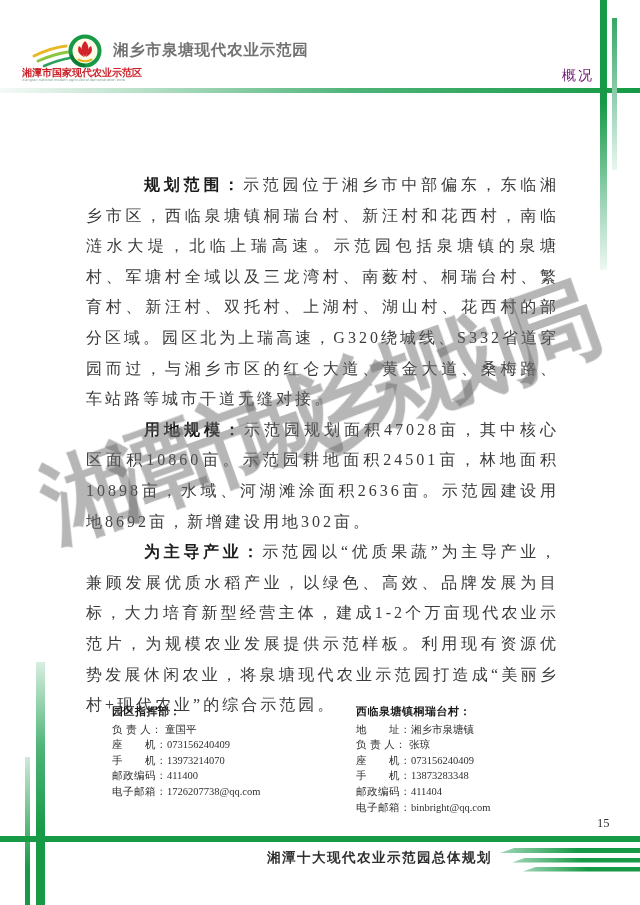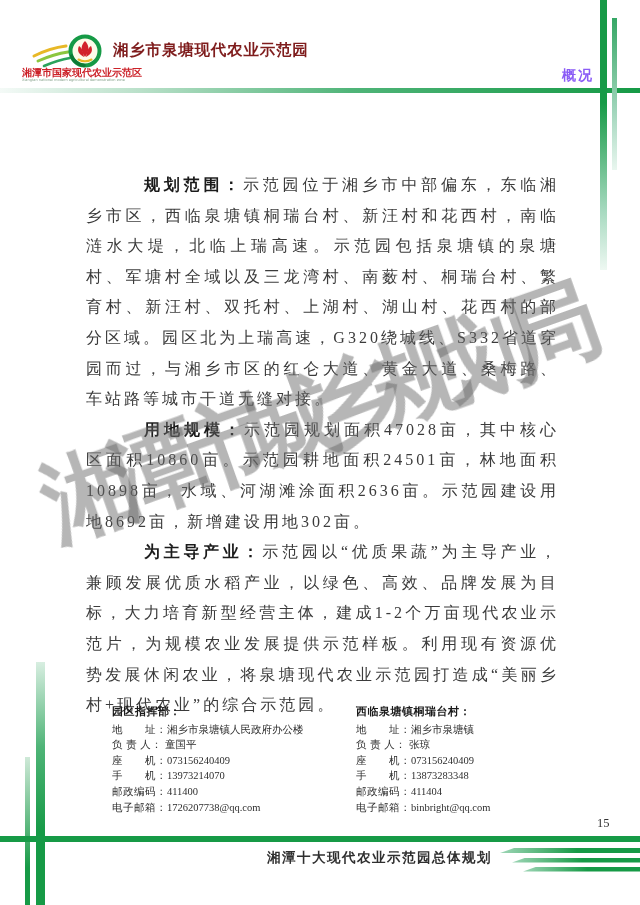--- a/index.html
+++ b/index.html
@@ -12,23 +12,23 @@
   
   .logo-svg{position:absolute;left:30px;top:30px;}
   .org-name{
     position:absolute;left:22px;top:69px;width:94px;text-align:center;
     font-size:10px;font-weight:bold;color:#cc2229;white-space:nowrap;line-height:8px;
   }
   .org-en{
     position:absolute;left:22px;top:77.5px;width:94px;text-align:center;
     font-size:3.5px;color:#8aa58f;white-space:nowrap;line-height:5px;
   }
-  .title1{position:absolute;left:113px;top:40px;font-size:15.5px;font-weight:bold;color:#7f1d1d;letter-spacing:.8px;white-space:nowrap;}
+  .title1{position:absolute;left:113px;top:40px;font-size:15.5px;font-weight:bold;color:#737373;letter-spacing:.8px;white-space:nowrap;}
   .title2{position:absolute;left:113px;top:60.5px;font-size:15.5px;font-weight:bold;color:#343434;letter-spacing:.8px;white-space:nowrap;}
-  .section-label{position:absolute;left:562px;top:67px;font-size:14px;color:#8b5cf6;letter-spacing:2px;font-weight:bold;}
+  .section-label{position:absolute;left:562px;top:67px;font-size:14px;color:#701a75;letter-spacing:2px;font-weight:normal;}
   .hrule{position:absolute;left:0;top:88px;width:640px;height:5px;
     background:linear-gradient(90deg,#f4faf7 0%,#b9e0c9 22%,#4fb478 55%,#169a46 100%);}
   .bar-top-thick{position:absolute;left:600px;top:0;width:7px;height:270px;
     background:linear-gradient(180deg,#169a46 0%,#169a46 38%,#a6d9bf 78%,#eef8f2 100%);}
   .bar-top-thin{position:absolute;left:612px;top:18px;width:4.5px;height:152px;
     background:linear-gradient(180deg,#35a765 0%,#9fd5ba 60%,#e9f6ef 100%);}
 
   
   .bodytext{
     position:absolute;left:86px;top:170px;width:473px;
@@ -100,21 +100,20 @@
   <div class="bodytext">
     <p><span class="phead">规划范围：</span><span>示范园位于湘乡市中部偏东，东临湘乡市区，西临泉塘镇桐瑞台村、新汪村和花西村，南临涟水大堤，北临上瑞高速。示范园包括泉塘镇的泉塘村、军塘村全域以及三龙湾村、南薮村、桐瑞台村、繁育村、新汪村、双托村、上湖村、湖山村、花西村的部分区域。园区北为上瑞高速，G320绕城线、S332省道穿园而过，与湘乡市区的红仑大道、黄金大道、桑梅路、车站路等城市干道无缝对接。</span></p>
     <p><span class="phead">用地规模：</span><span>示范园规划面积47028亩，其中核心区面积10860亩。示范园耕地面积24501亩，林地面积10898亩，水域、河湖滩涂面积2636亩。示范园建设用地8692亩，新增建设用地302亩。</span></p>
     <p><span class="phead">为主导产业：</span><span>示范园以“优质果蔬”为主导产业，兼顾发展优质水稻产业，以绿色、高效、品牌发展为目标，大力培育新型经营主体，建成1-2个万亩现代农业示范片，为规模农业发展提供示范样板。利用现有资源优势发展休闲农业，将泉塘现代农业示范园打造成“美丽乡村+现代农业”的综合示范园。</span></p>
   </div>
 
   <div class="watermark">湘潭市城乡规划局</div>
 
   <div class="contact c0">
     <div class="ctitle">园区指挥部：</div>
-    <div class="crow"><span class="clabel">地　　址：</span><span>湘乡市泉塘镇人民政府办公楼</span></div>
     <div class="crow"><span class="clabel">负 责 人：</span><span>童国平</span></div>
     <div class="crow"><span class="clabel">座　　机：</span><span>073156240409</span></div>
     <div class="crow"><span class="clabel">手　　机：</span><span>13973214070</span></div>
     <div class="crow"><span class="clabel">邮政编码：</span><span>411400</span></div>
     <div class="crow"><span class="clabel">电子邮箱：</span><span>1726207738@qq.com</span></div>
   </div>
 
   <div class="contact c1">
     <div class="ctitle">西临泉塘镇桐瑞台村：</div>
     <div class="crow"><span class="clabel">地　　址：</span><span>湘乡市泉塘镇</span></div>

